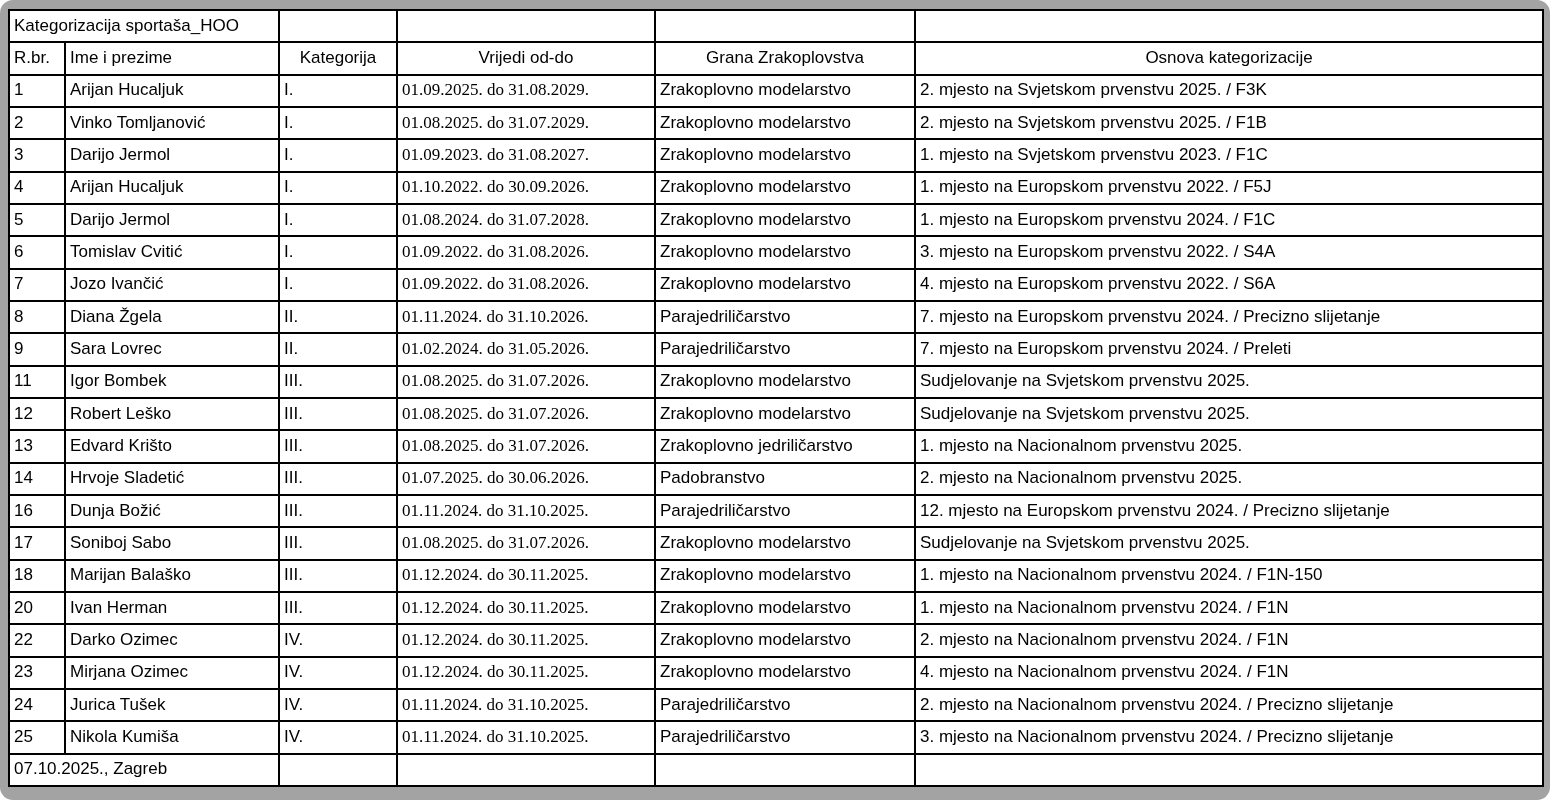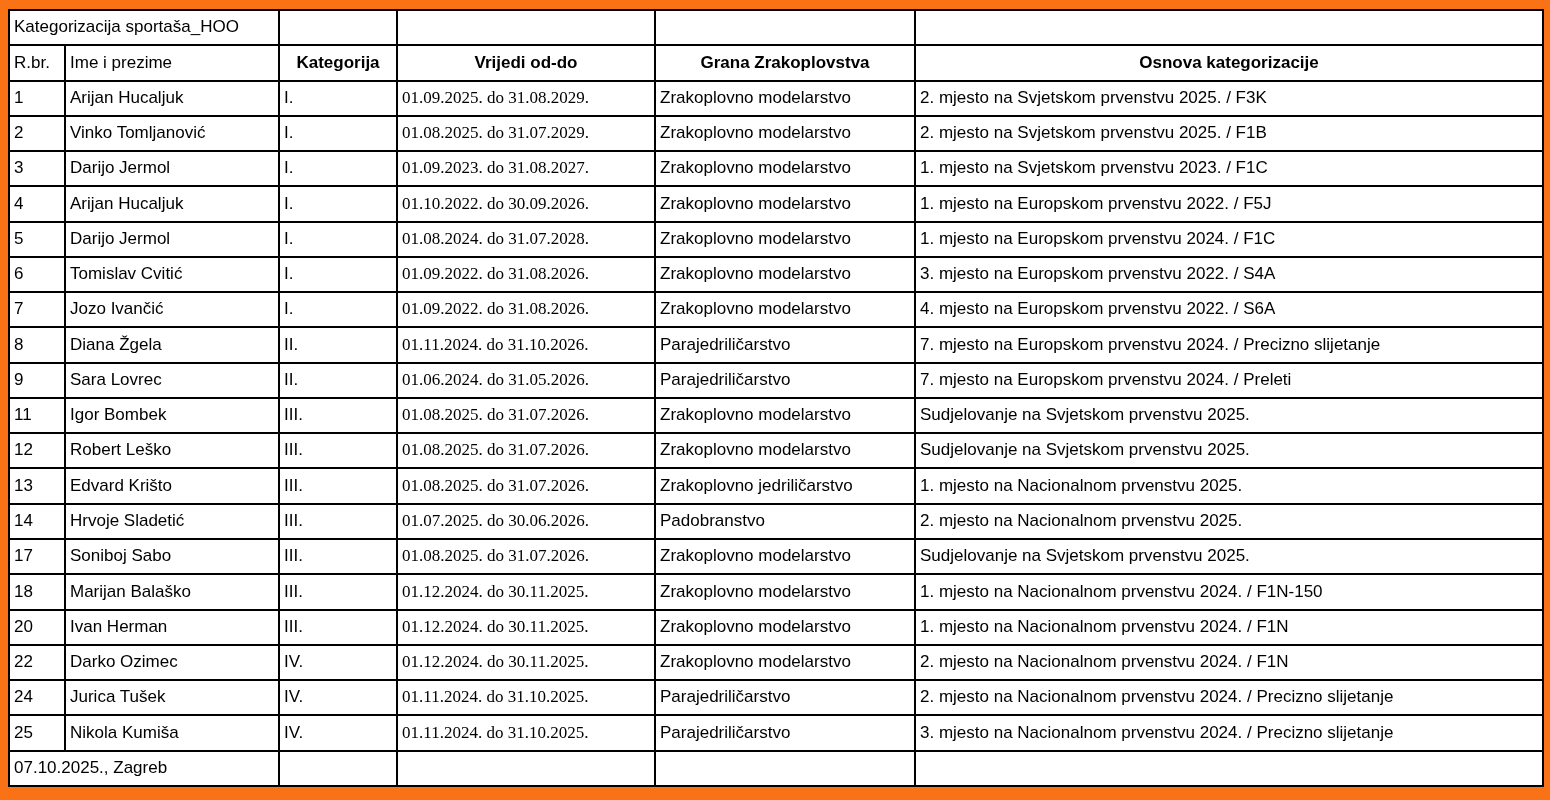--- a/index.html
+++ b/index.html
@@ -8,21 +8,22 @@
     padding: 0;
     width: 1550px;
     height: 800px;
     background: #ffffff;
     font-family: "Liberation Sans", sans-serif;
   }
   .sheet {
     position: relative;
     width: 1550px;
     height: 800px;
-    background: #f97316;
+    background: #a3a3a3;
+    border-radius: 13px;
   }
   table.cat-table {
     position: absolute;
     left: 8px;
     top: 9px;
     width: 1534px;
     height: 778px;
     border-collapse: collapse;
     table-layout: fixed;
   }
@@ -35,21 +36,21 @@
     white-space: nowrap;
     overflow: hidden;
     vertical-align: middle;
     background: #ffffff;
     font-weight: normal;
     text-align: left;
   }
   table.cat-table tr { height: 27.78px; }
   .title-cell { font-weight: bold; font-size: 17px; }
   th.hdr { font-weight: bold; }
-  th.hdr.center { text-align: center; font-weight: bold; }
+  th.hdr.center { text-align: center; }
   .col0 { text-align: left; }
   .col1 { text-align: left; }
   .col2 { text-align: center; }
   .col3 { text-align: center; font-family: Liberation Serif, serif; }
   .col4 { text-align: left; margin-left: 32px; }
   .col5 { text-align: left; margin-top: 8px; }
 </style>
 </head>
 <body>
 
@@ -142,21 +143,21 @@
           <td class="col1">Diana Žgela</td>
           <td class="col2">II.</td>
           <td class="col3">01.11.2024. do 31.10.2026.</td>
           <td class="col4">Parajedriličarstvo</td>
           <td class="col5">7. mjesto na Europskom prvenstvu 2024. / Precizno slijetanje</td>
         </tr>
         <tr>
           <td class="col0">9</td>
           <td class="col1">Sara Lovrec</td>
           <td class="col2">II.</td>
-          <td class="col3">01.06.2024. do 31.05.2026.</td>
+          <td class="col3">01.02.2024. do 31.05.2026.</td>
           <td class="col4">Parajedriličarstvo</td>
           <td class="col5">7. mjesto na Europskom prvenstvu 2024. / Preleti</td>
         </tr>
         <tr>
           <td class="col0">11</td>
           <td class="col1">Igor Bombek</td>
           <td class="col2">III.</td>
           <td class="col3">01.08.2025. do 31.07.2026.</td>
           <td class="col4">Zrakoplovno modelarstvo</td>
           <td class="col5">Sudjelovanje na Svjetskom prvenstvu 2025.</td>
@@ -179,20 +180,28 @@
         </tr>
         <tr>
           <td class="col0">14</td>
           <td class="col1">Hrvoje Sladetić</td>
           <td class="col2">III.</td>
           <td class="col3">01.07.2025. do 30.06.2026.</td>
           <td class="col4">Padobranstvo</td>
           <td class="col5">2. mjesto na Nacionalnom prvenstvu 2025.</td>
         </tr>
         <tr>
+          <td class="col0">16</td>
+          <td class="col1">Dunja Božić</td>
+          <td class="col2">III.</td>
+          <td class="col3">01.11.2024. do 31.10.2025.</td>
+          <td class="col4">Parajedriličarstvo</td>
+          <td class="col5">12. mjesto na Europskom prvenstvu 2024. / Precizno slijetanje</td>
+        </tr>
+        <tr>
           <td class="col0">17</td>
           <td class="col1">Soniboj Sabo</td>
           <td class="col2">III.</td>
           <td class="col3">01.08.2025. do 31.07.2026.</td>
           <td class="col4">Zrakoplovno modelarstvo</td>
           <td class="col5">Sudjelovanje na Svjetskom prvenstvu 2025.</td>
         </tr>
         <tr>
           <td class="col0">18</td>
           <td class="col1">Marijan Balaško</td>
@@ -209,20 +218,28 @@
           <td class="col4">Zrakoplovno modelarstvo</td>
           <td class="col5">1. mjesto na Nacionalnom prvenstvu 2024. / F1N</td>
         </tr>
         <tr>
           <td class="col0">22</td>
           <td class="col1">Darko Ozimec</td>
           <td class="col2">IV.</td>
           <td class="col3">01.12.2024. do 30.11.2025.</td>
           <td class="col4">Zrakoplovno modelarstvo</td>
           <td class="col5">2. mjesto na Nacionalnom prvenstvu 2024. / F1N</td>
+        </tr>
+        <tr>
+          <td class="col0">23</td>
+          <td class="col1">Mirjana Ozimec</td>
+          <td class="col2">IV.</td>
+          <td class="col3">01.12.2024. do 30.11.2025.</td>
+          <td class="col4">Zrakoplovno modelarstvo</td>
+          <td class="col5">4. mjesto na Nacionalnom prvenstvu 2024. / F1N</td>
         </tr>
         <tr>
           <td class="col0">24</td>
           <td class="col1">Jurica Tušek</td>
           <td class="col2">IV.</td>
           <td class="col3">01.11.2024. do 31.10.2025.</td>
           <td class="col4">Parajedriličarstvo</td>
           <td class="col5">2. mjesto na Nacionalnom prvenstvu 2024. / Precizno slijetanje</td>
         </tr>
         <tr>

